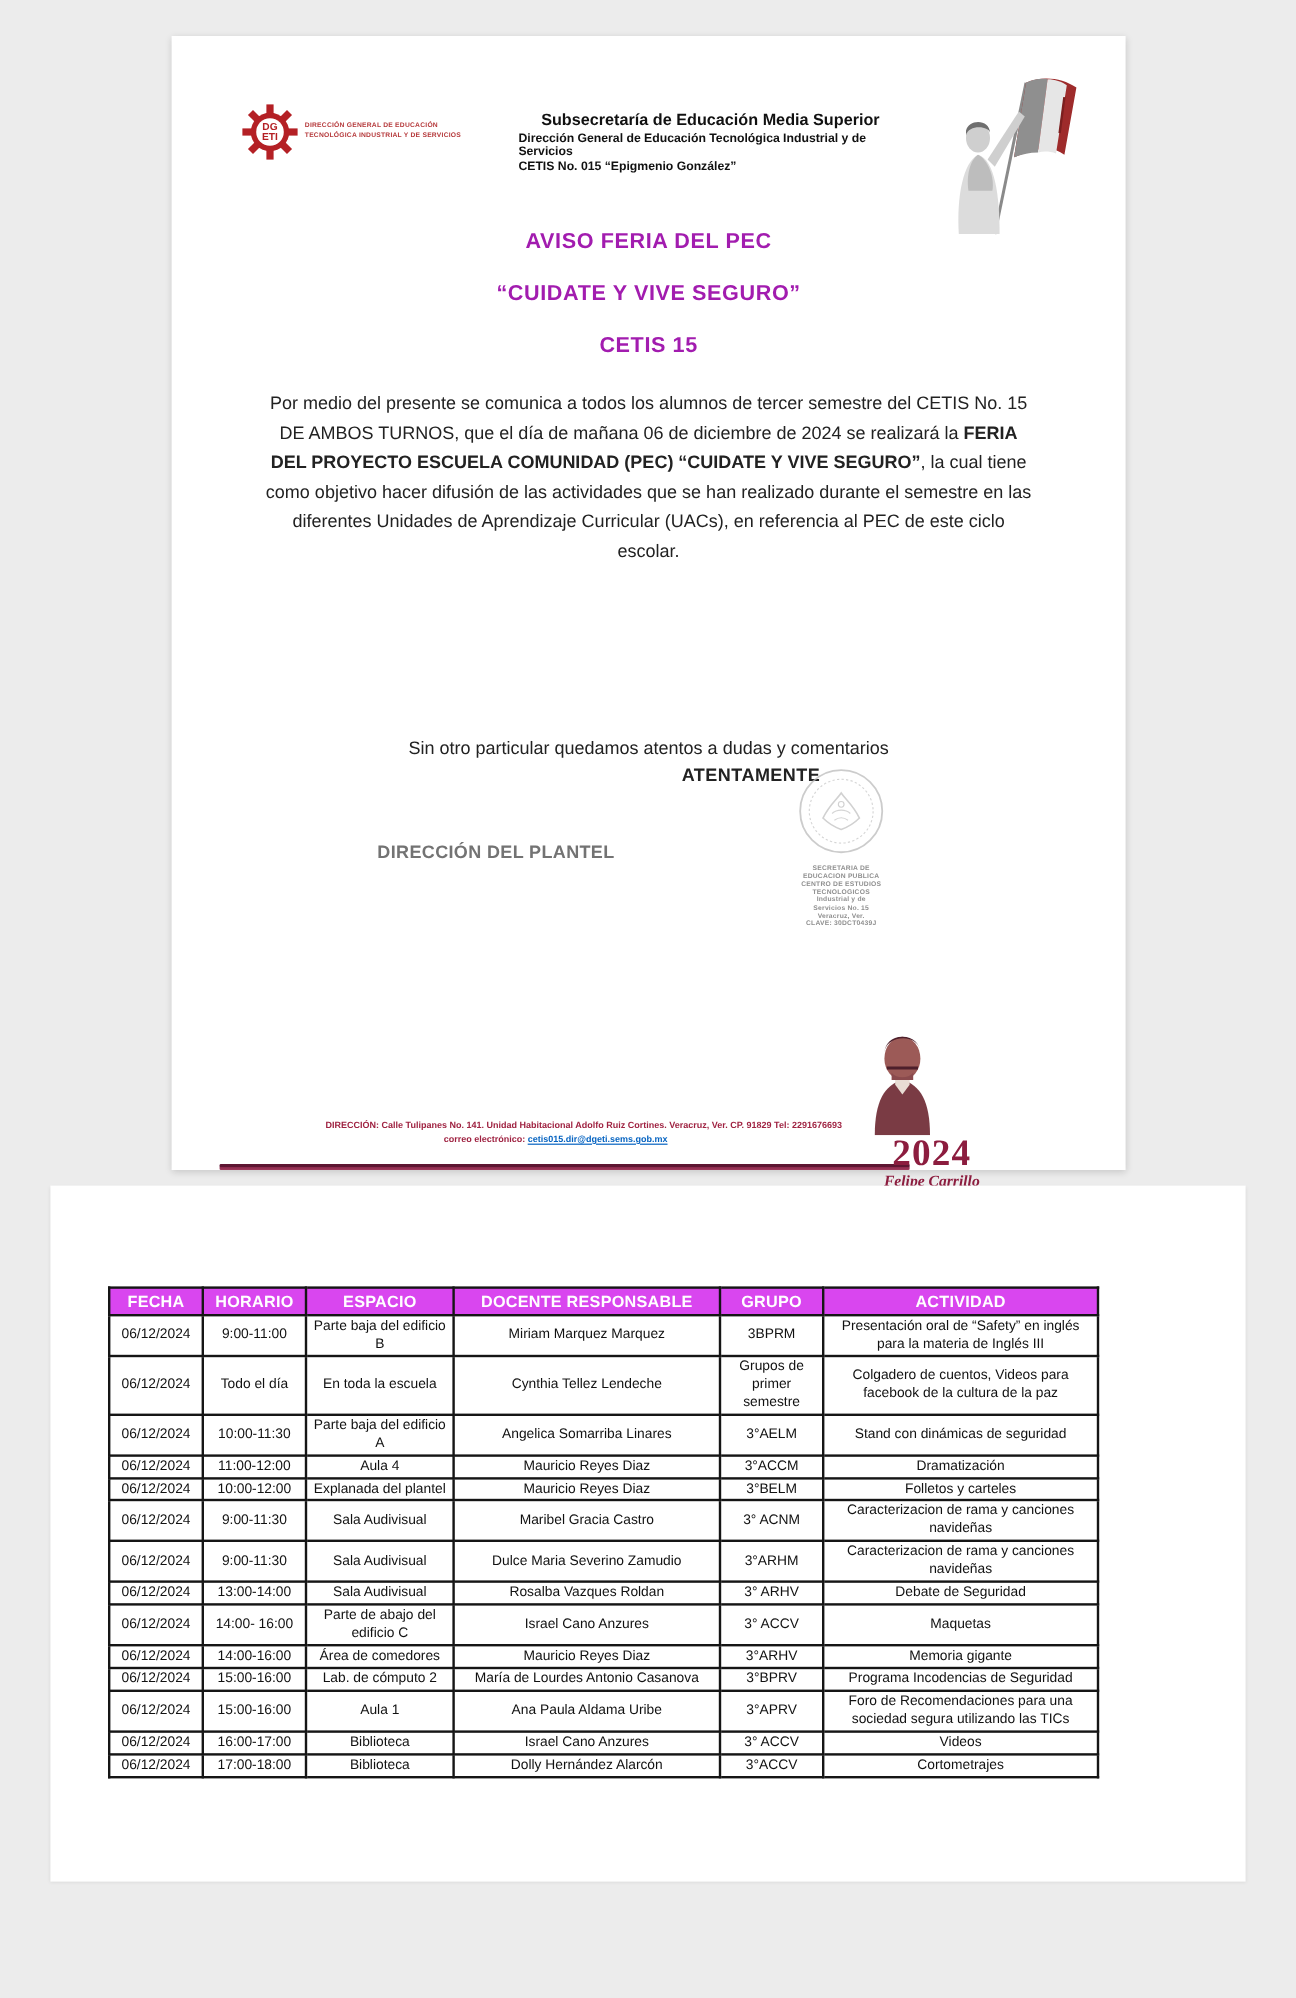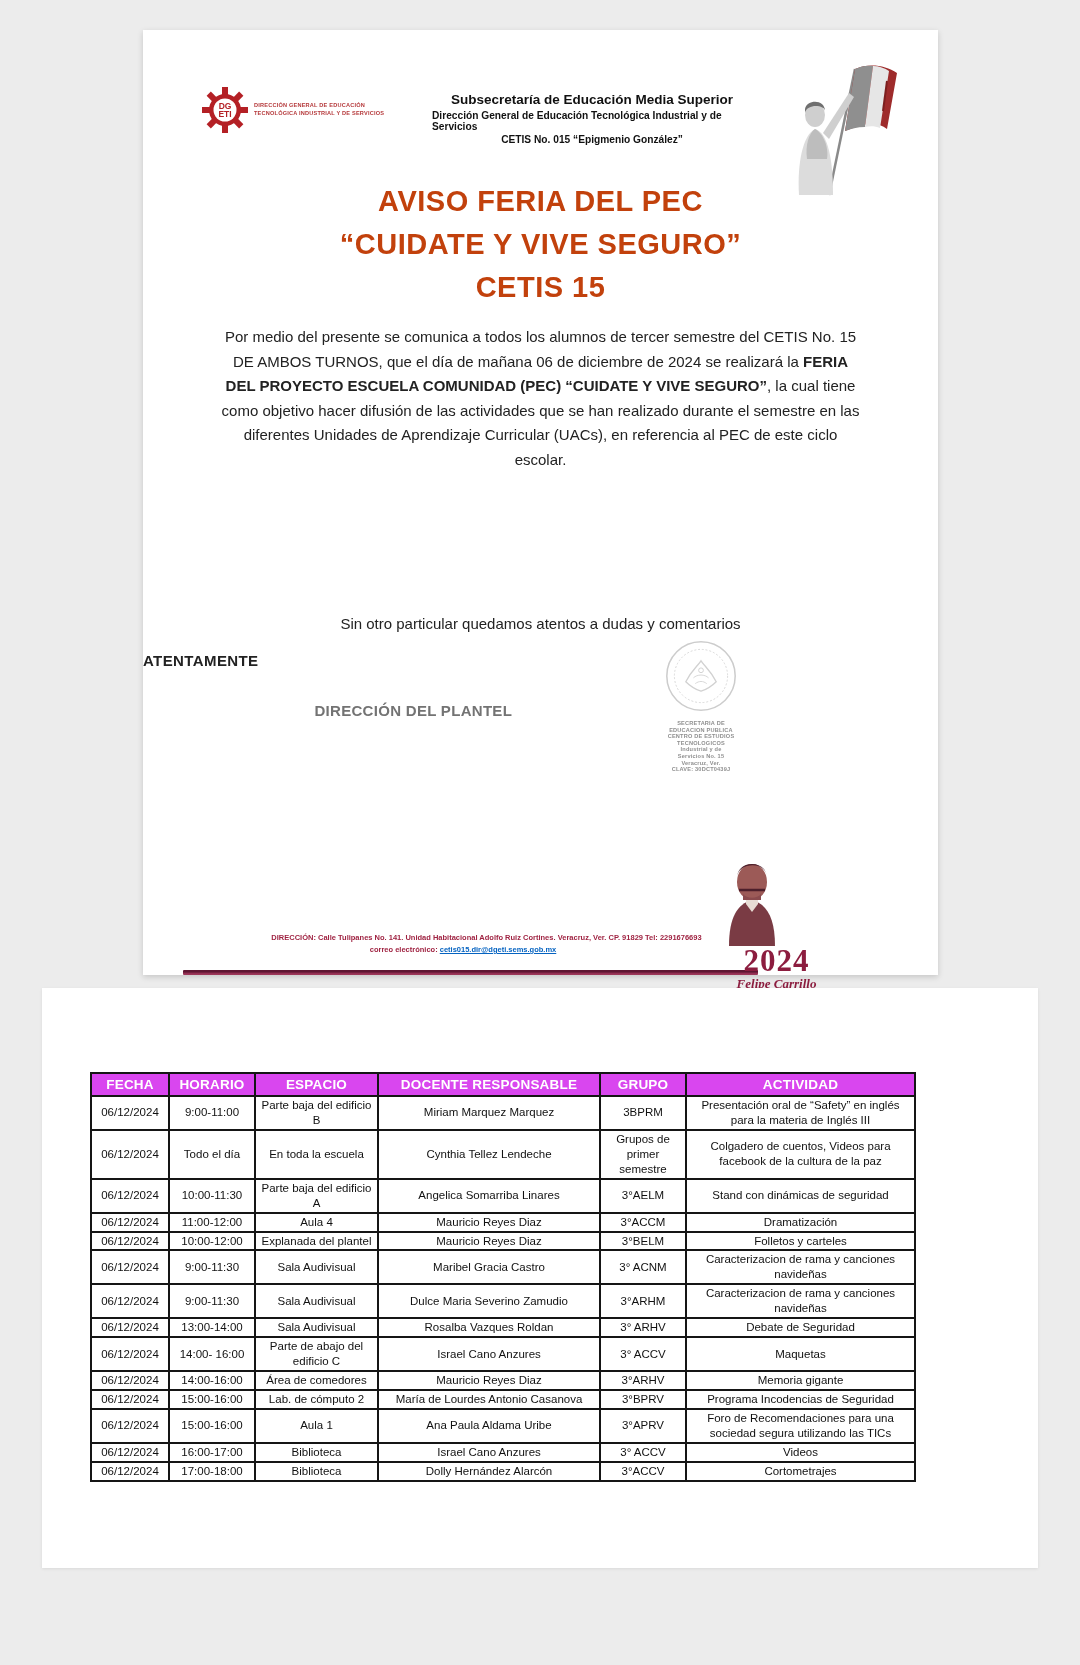--- a/index.html
+++ b/index.html
@@ -14,29 +14,29 @@
   .letter-card{
     position:absolute;left:143px;top:30px;width:795px;height:945px;
     background:#ffffff;box-shadow:0 2px 6px rgba(0,0,0,.16);
   }
   .dgeti{position:absolute;left:58px;top:56px;display:flex;align-items:center;gap:5px;}
   .dgeti svg{width:48px;height:48px;flex:0 0 auto;}
   .dgeti-caption{color:#b5393b;font-size:5.6px;font-weight:700;line-height:1.35;letter-spacing:.2px;}
   .header-text{position:absolute;left:289px;top:62px;width:320px;}
   .ht1{font-size:13.5px;font-weight:700;text-align:center;color:#111;}
   .ht2{font-size:10.2px;font-weight:700;margin-top:3px;color:#111;}
-  .ht3{font-size:10.2px;font-weight:700;margin-top:2px;color:#111;text-align:center;}
+  .ht3{font-size:10.2px;font-weight:700;margin-top:2px;color:#111;}
   .flag-art{position:absolute;left:594px;top:33px;width:162px;height:135px;}
   .title-block{position:absolute;left:0;top:150px;width:100%;}
-  .title-line{font-size:29px;font-weight:700;text-align:center;line-height:43px;letter-spacing:.5px;color:#c2410c;}
+  .title-line{font-size:18px;font-weight:700;text-align:center;line-height:43px;letter-spacing:.5px;color:#a21caf;}
   .para{position:absolute;left:75px;width:645px;margin:0;text-align:center;font-size:15px;line-height:24.5px;color:#222;}
   #para1{top:295px;}
   #para2{top:468px;}
   #closing{top:582px;}
-  .atentamente{position:absolute;left:0;top:622px;width:68%;text-align:left;font-size:15px;font-weight:700;letter-spacing:.4px;color:#222;}
+  .atentamente{position:absolute;left:0;top:608px;width:68%;text-align:right;font-size:15px;font-weight:700;letter-spacing:.4px;color:#222;}
   .direccion{position:absolute;left:0;top:672px;width:68%;text-align:center;font-size:15px;font-weight:700;letter-spacing:.3px;color:#737373;}
   .seal{position:absolute;left:492px;top:608px;width:132px;text-align:center;}
   .seal svg{width:76px;height:76px;opacity:.75;}
   .seal-lines{margin-top:2px;}
   .seal-line{font-size:5.6px;line-height:6.6px;color:#8f8f8f;font-weight:700;letter-spacing:.2px;}
   .letter-footer{position:absolute;left:0;top:903px;width:640px;text-align:center;}
   .addr{font-size:7.5px;color:#9f2241;font-weight:700;padding-left:47px;}
   .email-line{font-size:7.5px;color:#9f2241;font-weight:700;margin-top:3px;}
   .email-link{color:#0563c1;text-decoration:underline;cursor:pointer;}
   .footer-bar{position:absolute;left:40px;top:940px;width:575px;height:5px;

